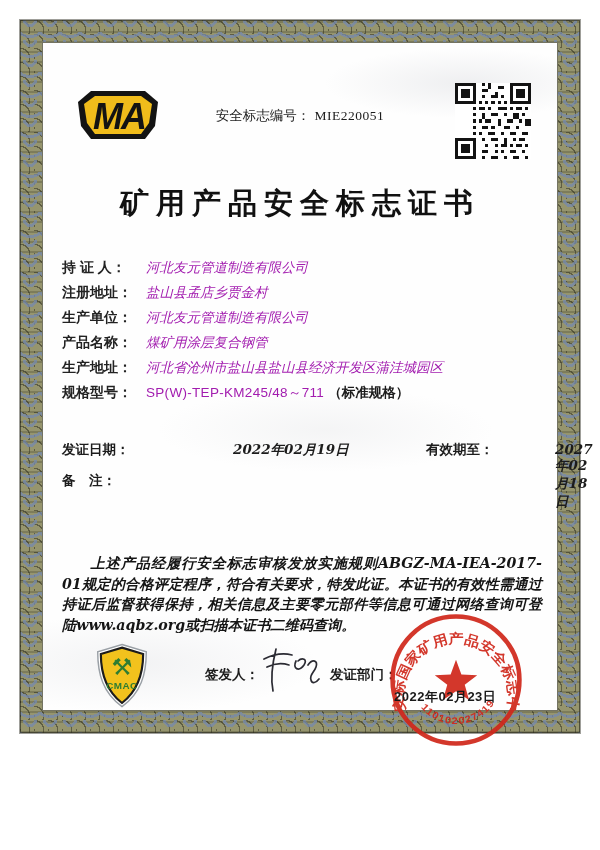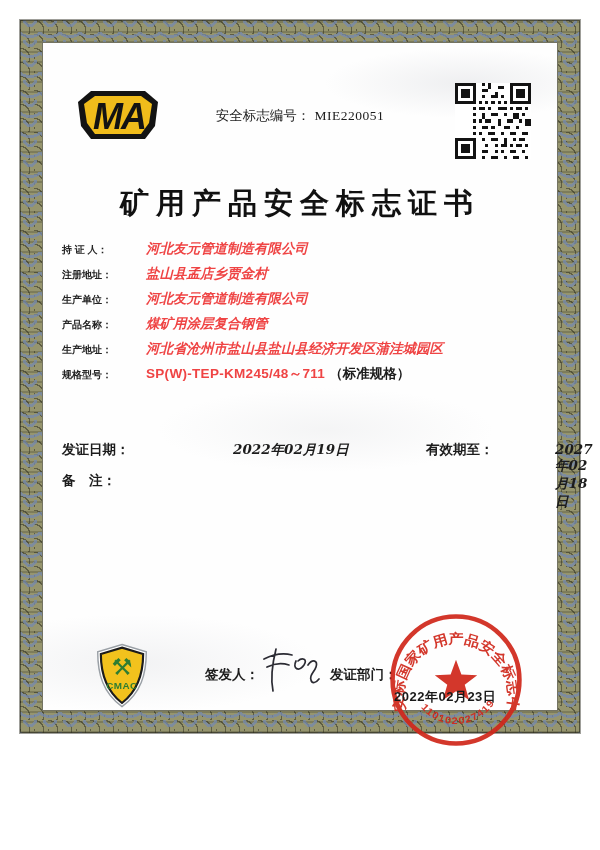--- a/index.html
+++ b/index.html
@@ -26,24 +26,24 @@
   .serial-line{left:160px;top:107px;width:280px;font-family:"DejaVu Serif",serif;
       font-size:13.5px;text-align:center;white-space:nowrap;}
   .serial-line .num{font-family:"Liberation Serif",serif;letter-spacing:.5px;}
   .qr{left:455px;top:83px;width:76px;height:76px;}
   
   .title{left:0;top:184px;width:100%;text-align:center;font-size:29px;font-weight:900;
       letter-spacing:7px;color:#111;}
   
   .fields{left:62px;top:240px;width:482px;}
   .frow{display:flex;align-items:baseline;height:25px;}
-  .flabel{flex:0 0 84px;font-size:10px;font-weight:700;color:#222;white-space:nowrap;}
+  .flabel{flex:0 0 84px;font-size:14px;font-weight:700;color:#222;white-space:nowrap;margin-top:19px;}
   .flabel.wide{flex:0 0 auto;margin-right:14px;}
-  .fvalue{font-size:13.5px;font-weight:700;font-family:"DejaVu Serif",serif;font-style:italic;
-      color:#ef4444;white-space:nowrap;}
+  .fvalue{font-size:13.5px;font-weight:400;font-family:"DejaVu Serif",serif;font-style:italic;
+      color:#a21caf;white-space:nowrap;}
   .fvalue.tech{font-family:"Liberation Sans",sans-serif;font-style:normal;letter-spacing:.3px;}
   .suffix{font-family:"DejaVu Serif",serif;font-weight:700;font-size:13.5px;margin-left:4px;}
   .dates{left:62px;top:441px;width:482px;display:flex;align-items:baseline;height:25px;gap:45px;}
   .dates .dl1{flex:0 0 90px;font-size:13.5px;font-weight:700;}
   .dates .dv1{flex:0 0 148px;font-size:13.5px;font-weight:700;font-family:"DejaVu Serif",serif;font-style:italic;margin-left:36px;}
   .dates .dl2{flex:0 0 84px;font-size:13.5px;font-weight:700;}
   .dates .dv2{font-size:13.5px;font-weight:700;font-family:"DejaVu Serif",serif;font-style:italic;}
   .remark{left:62px;top:472px;font-size:13.5px;font-weight:700;}
   
   .statement{left:62px;top:553px;width:480px;margin:0;font-family:"DejaVu Serif",serif;
@@ -147,20 +147,21 @@
 
   <div class="abs dates">
     <span class="dl1">发证日期：</span>
     <span class="dv1">2022年02月19日</span>
     <span class="dl2">有效期至：</span>
     <span class="dv2">2027年02月18日</span>
   </div>
 
   <div class="abs remark">备　注：</div>
 
+  <p class="abs statement">上述产品经履行安全标志审核发放实施规则ABGZ-MA-IEA-2017-01规定的合格评定程序，符合有关要求，特发此证。本证书的有效性需通过持证后监督获得保持，相关信息及主要零元部件等信息可通过网络查询可登陆www.aqbz.org或扫描本证书二维码查询。</p>
 
   <svg class="abs cmac" viewBox="0 0 60 72">
     <path d="M30 1 L57 9 C57 34 51 55 30 70 C9 55 3 34 3 9 Z" fill="#ffffff" stroke="#9aa0a6" stroke-width="1.6"></path>
     <path d="M30 4.5 L53.5 11.5 C53.5 33 48 52 30 66 C12 52 6.5 33 6.5 11.5 Z" fill="#f2c21d" stroke="#1c1c1c" stroke-width="2.4"></path>
     <text x="30" y="35" text-anchor="middle" font-size="26" fill="#2e7d32">⚒</text>
     <text x="30" y="50" text-anchor="middle" font-family="Liberation Sans, sans-serif" font-size="11" font-weight="900" letter-spacing="0.5" fill="#2e7d32">CMAC</text>
   </svg>
 
   <div class="abs signer-label">签发人：</div>
   <svg class="abs signature" viewBox="0 0 70 56">

